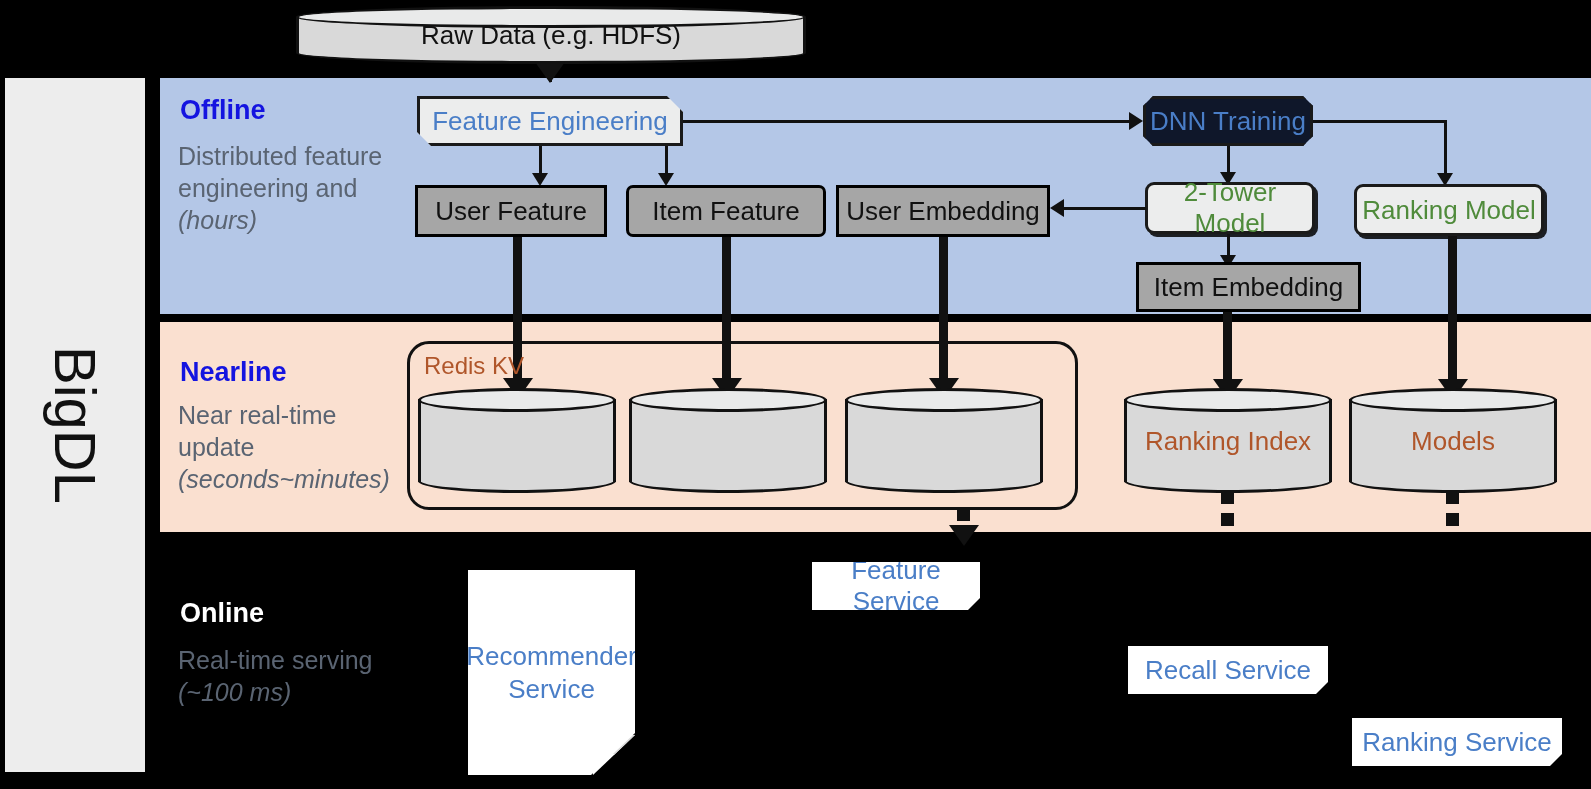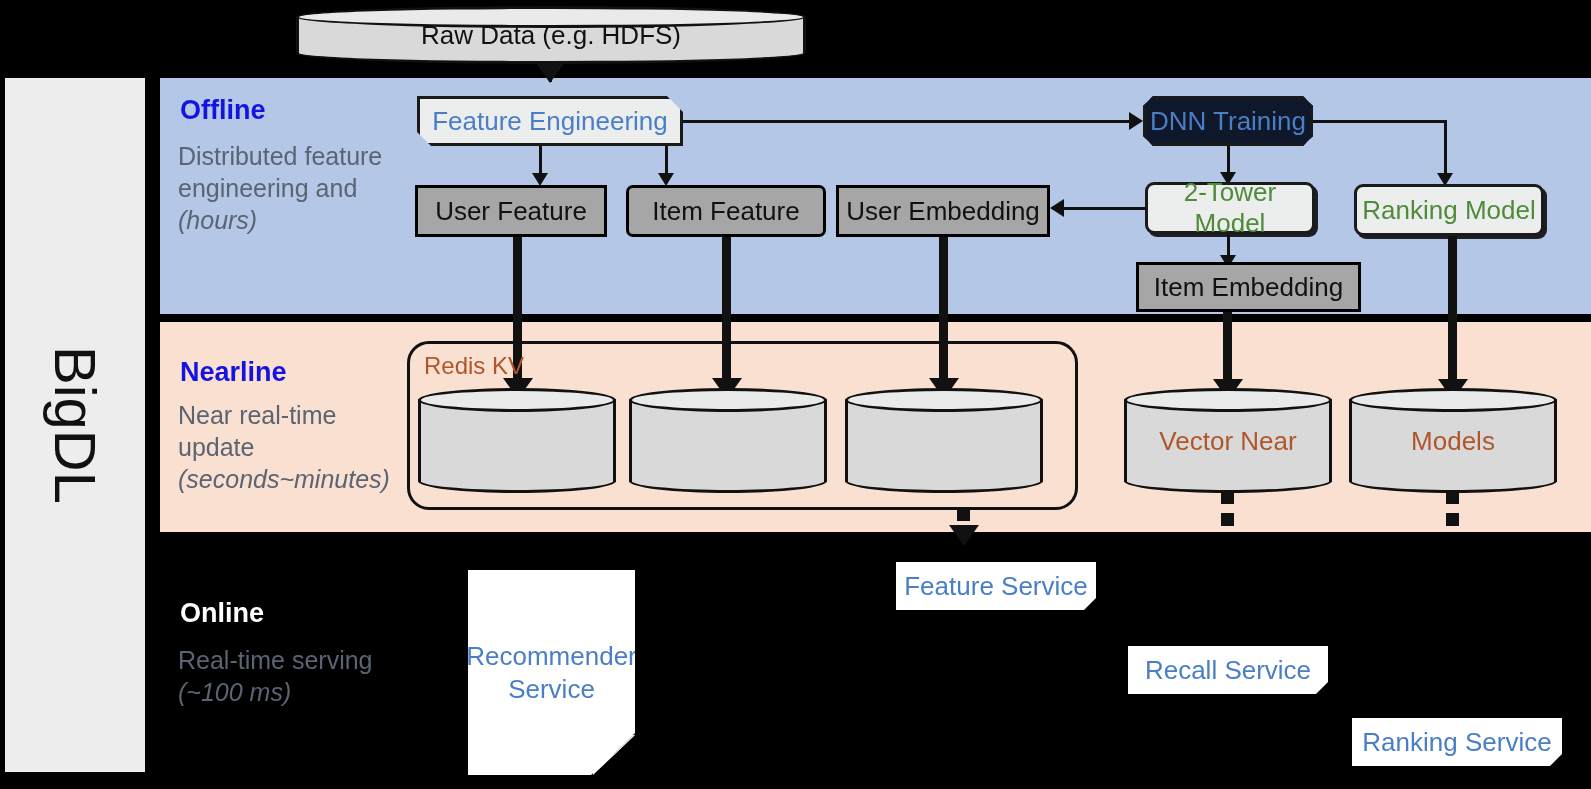--- a/index.html
+++ b/index.html
@@ -245,21 +245,21 @@
   <div class="cyl" style="left:845px;top:388px;width:198px;height:105px;">
     <div class="bot"></div>
     <div class="body"></div>
     <div class="top"></div>
   </div>
 
   <div class="cyl" style="left:1124px;top:388px;width:208px;height:105px;">
     <div class="bot"></div>
     <div class="body"></div>
     <div class="top"></div>
-    <div class="lbl">Vector Near</div>
+    <div class="lbl">Ranking Index</div>
   </div>
   <div class="cyl" style="left:1349px;top:388px;width:208px;height:105px;">
     <div class="bot"></div>
     <div class="body"></div>
     <div class="top"></div>
     <div class="lbl">Models</div>
   </div>
 
   <div class="dashseg" style="left:957px;top:508px;"></div>
   <div class="arrow-d-big" style="left:949px;top:525px;"></div>
@@ -268,21 +268,21 @@
   <div class="dashseg" style="left:1221px;top:513px;"></div>
 
   <div class="dashseg" style="left:1446px;top:491px;"></div>
   <div class="dashseg" style="left:1446px;top:513px;"></div>
 
   <div class="node doc-box" style="left:468px;top:570px;width:167px;height:205px;flex-direction:column;">
     <span>Recommender Service</span>
     <div class="doc-fold"></div>
   </div>
 
-  <div class="node note-box" style="left:896px;top:562px;width:200px;height:48px;">
+  <div class="node note-box" style="left:812px;top:562px;width:168px;height:48px;">
     <span>Feature Service</span>
   </div>
 
   <div class="node note-box" style="left:1128px;top:646px;width:200px;height:48px;">
     <span>Recall Service</span>
   </div>
 
   <div class="node note-box" style="left:1352px;top:718px;width:210px;height:48px;">
     <span>Ranking Service</span>
   </div>

